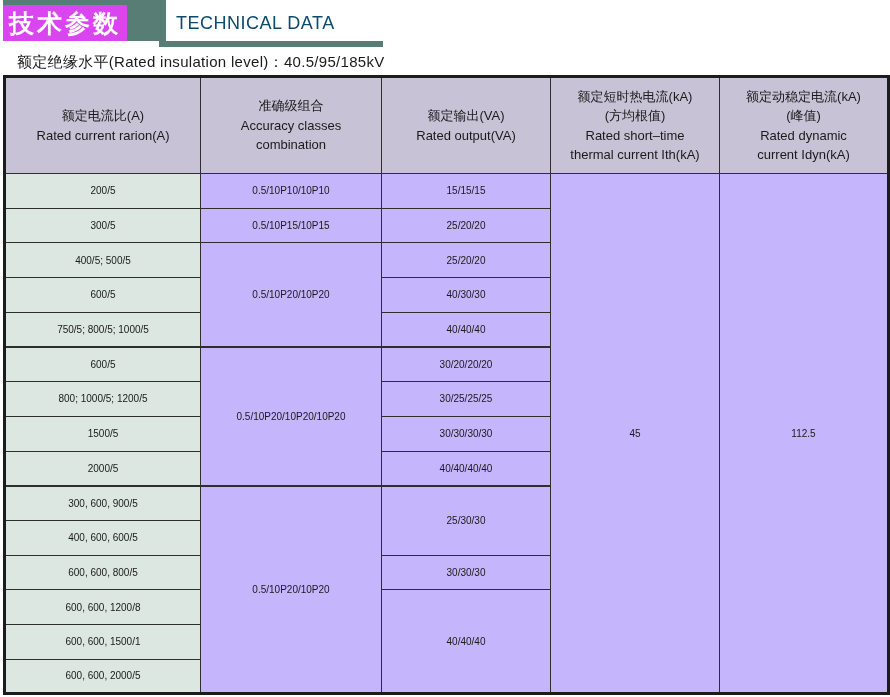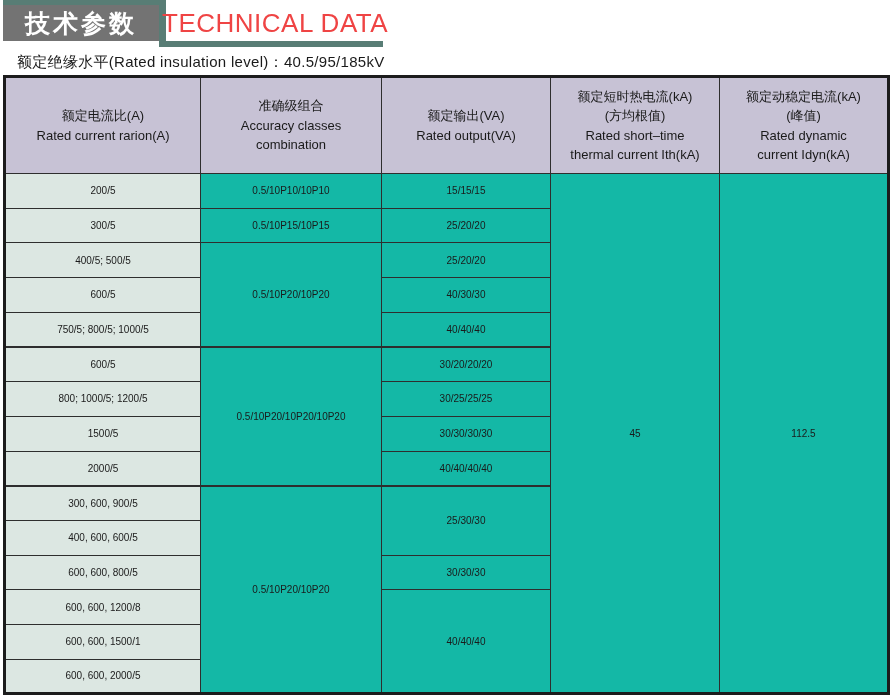--- a/index.html
+++ b/index.html
@@ -12,30 +12,30 @@
   }
   
   .title-area { position: relative; height: 47px; }
   .teal-backdrop {
     position: absolute; left: 3px; top: 0;
     width: 163px; height: 41px;
     background: #587d75;
   }
   .black-box {
     position: absolute; left: 3px; top: 5px;
-    width: 156px; height: 36px;
-    background: #737373;
+    width: 124px; height: 36px;
+    background: #d946ef;
     color: #ffffff;
     display: flex; align-items: center; justify-content: center;
     font-size: 25px; font-weight: bold; letter-spacing: 3px;
   }
   .title-en {
-    position: absolute; left: 162px; top: 5px;
+    position: absolute; left: 176px; top: 5px;
     height: 36px; line-height: 37px;
-    font-size: 26px; color: #ef4444; letter-spacing: 0.5px;
+    font-size: 18px; color: #0c4a6e; letter-spacing: 0.5px;
     white-space: nowrap;
   }
   .title-underline {
     position: absolute; left: 159px; top: 41px;
     width: 224px; height: 6px;
     background: #587d75;
   }
   
   .subtitle {
     margin: 5px 0 3px 17px;
@@ -64,21 +64,21 @@
   thead th {
     background: #c7c2d5;
     font-weight: normal;
     font-size: 13px;
     line-height: 1.5;
     border-bottom-width: 2px;
   }
   tbody tr { height: 34.7px; }
   tbody td { font-size: 10px; }
   td.c1  { background: #dce7e2; }
-  td.val { background: #14b8a6; }
+  td.val { background: #c4b5fd; }
   tr.group-start td { border-top-width: 2px; }
   .bold-seg { font-weight: normal; }
 </style>
 </head>
 <body>
 
 <div class="title-area">
   <div class="teal-backdrop"></div>
   <div class="black-box">
     <span>技术参数</span>

